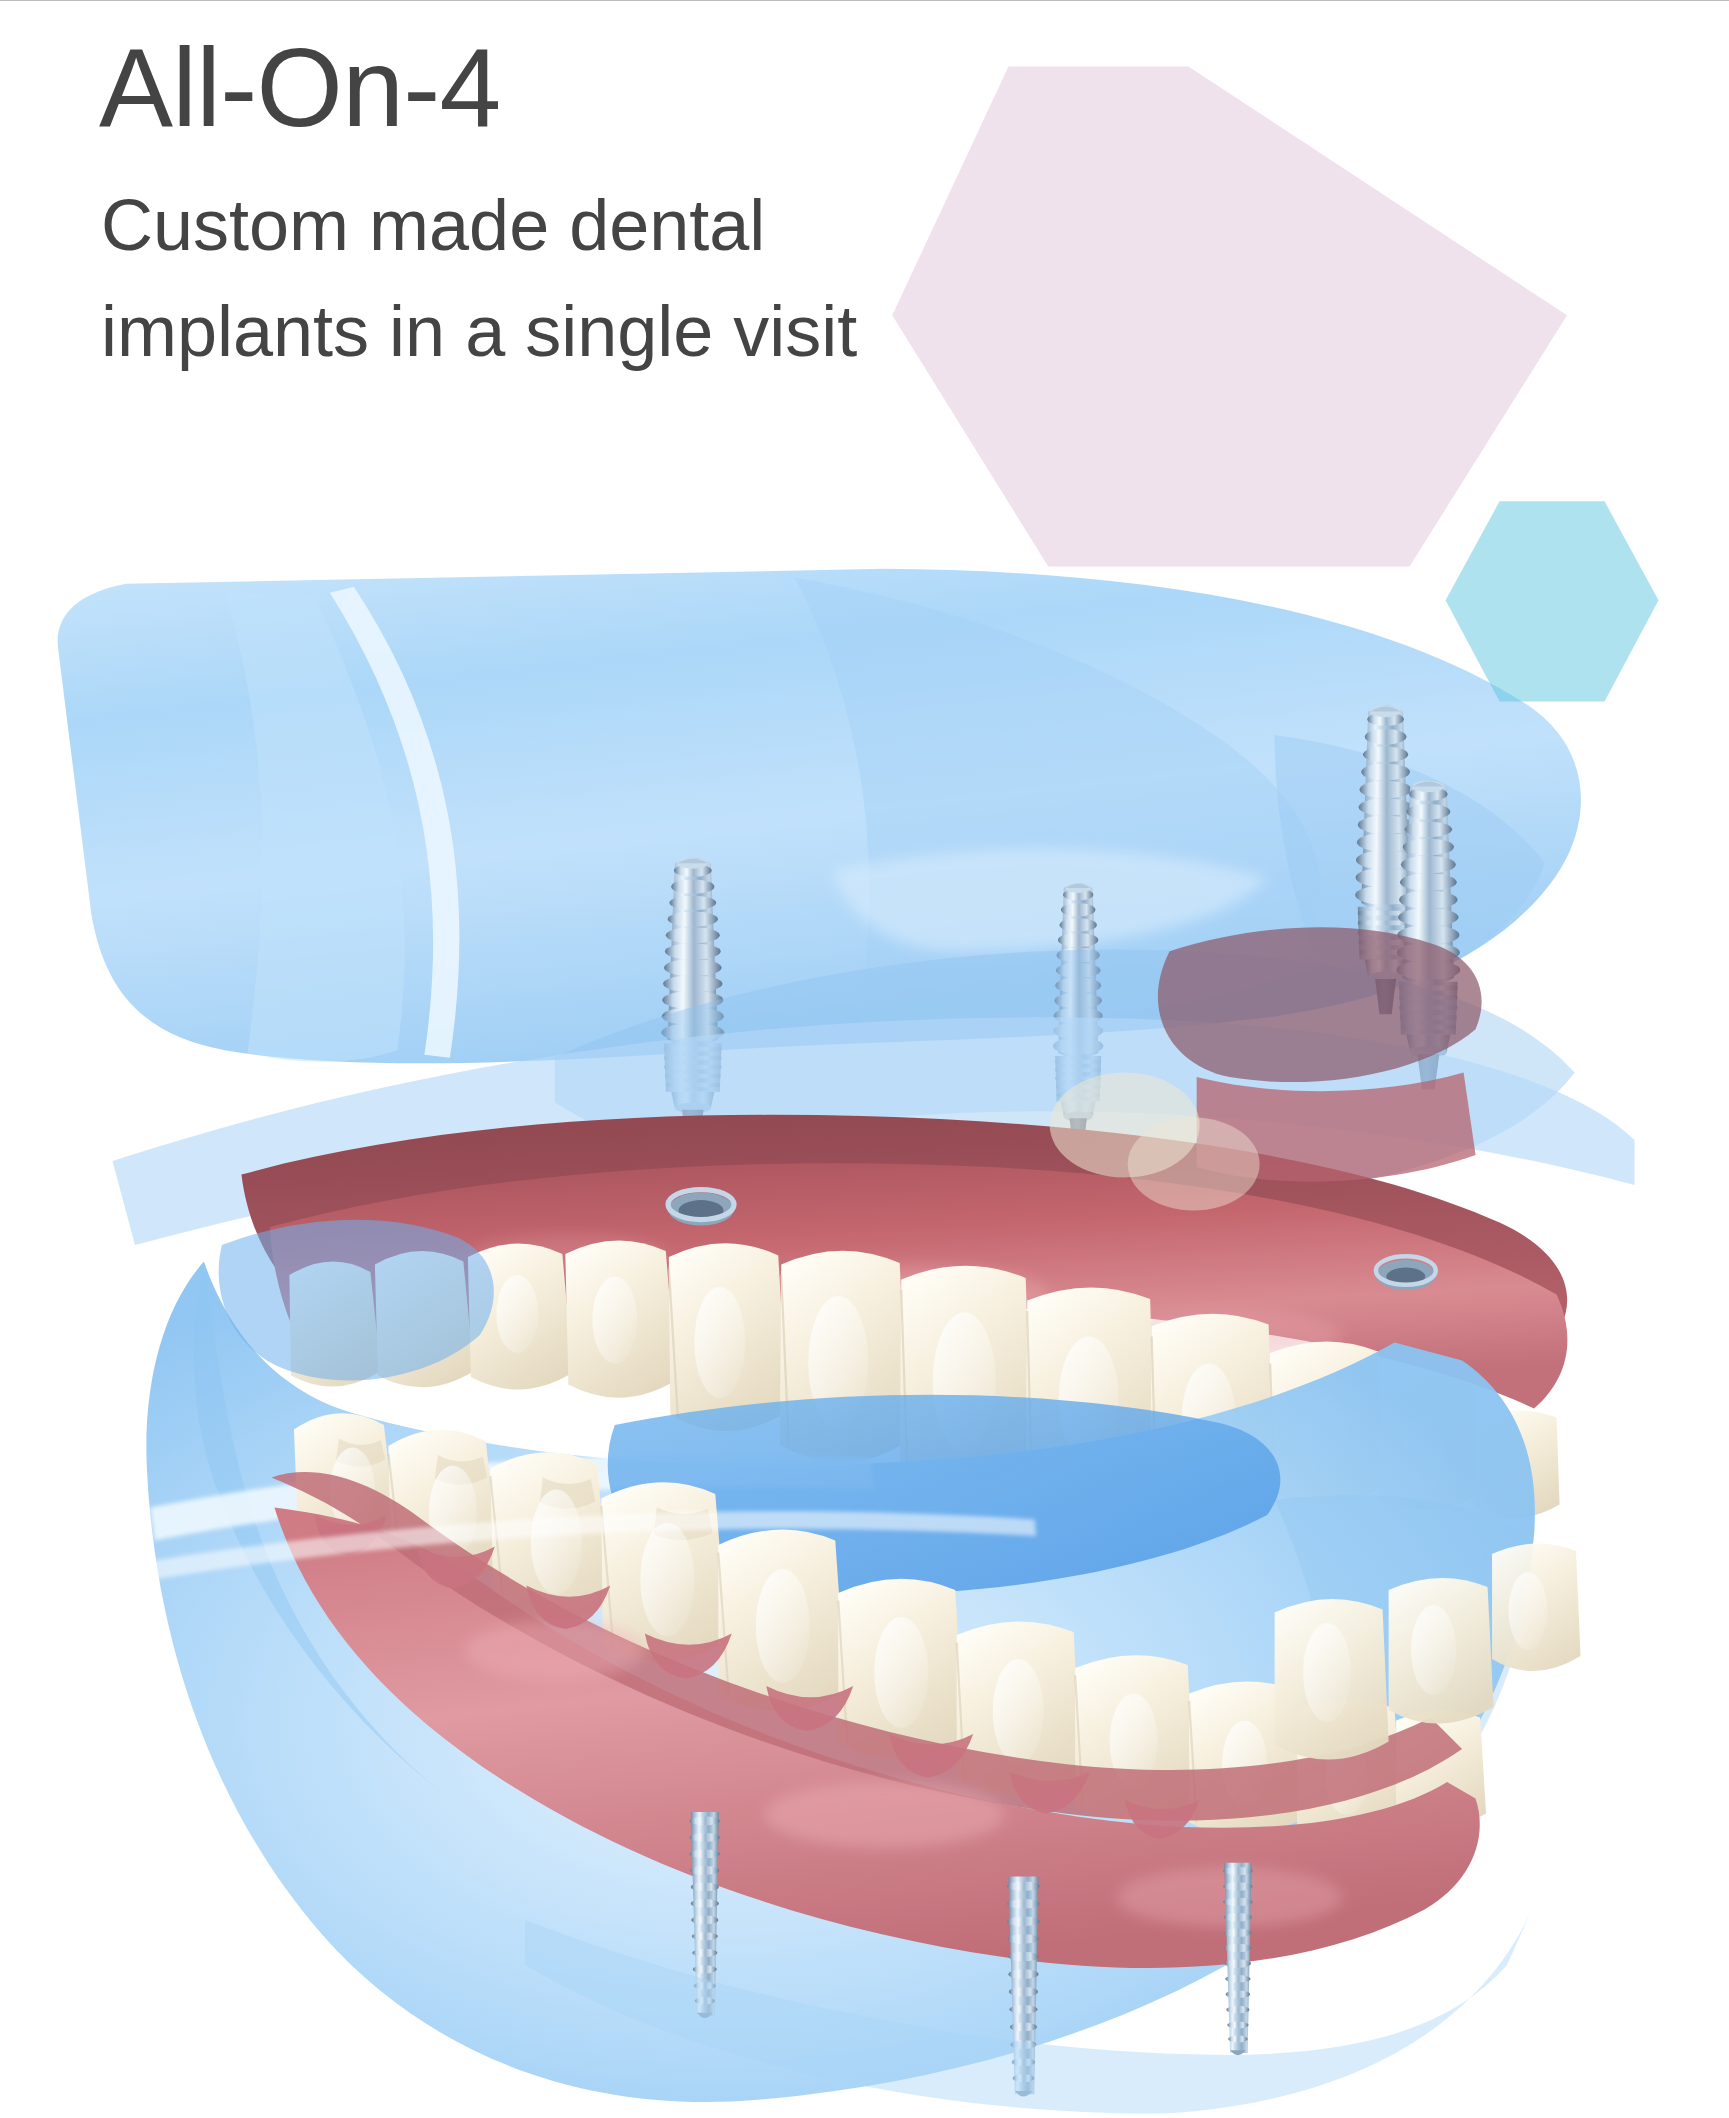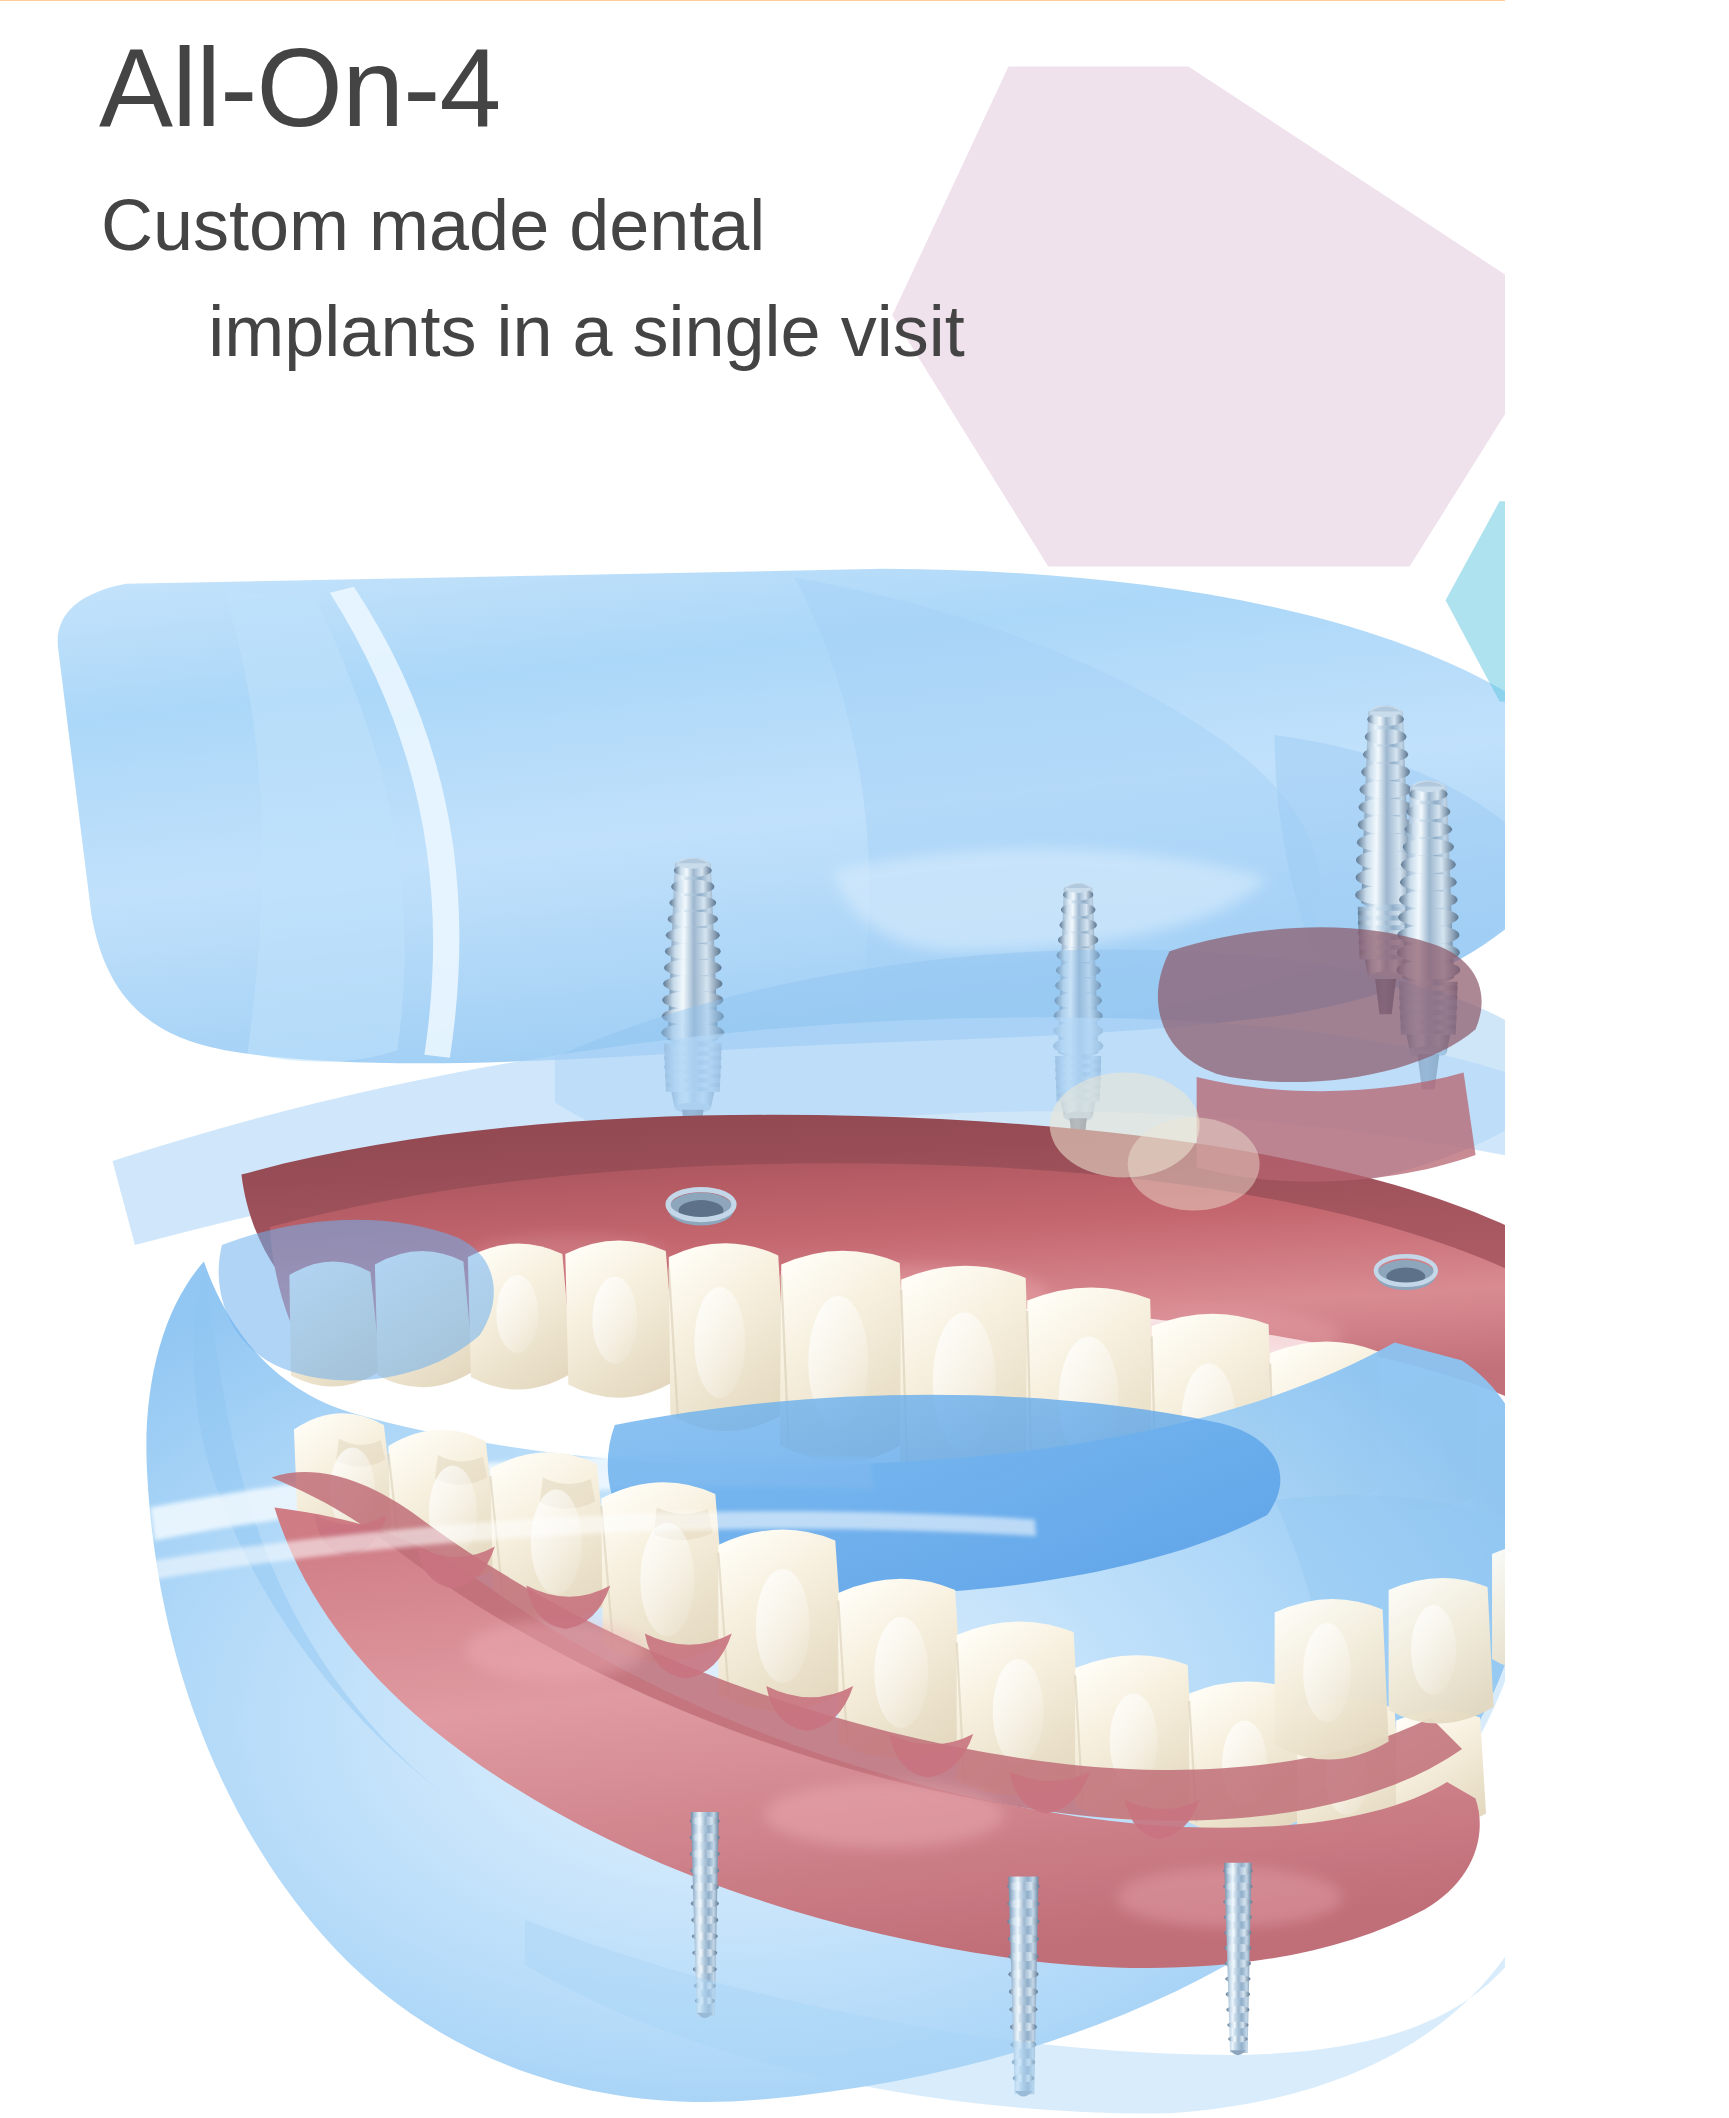--- a/index.html
+++ b/index.html
@@ -1,41 +1,41 @@
 <!DOCTYPE html>
 <html style="font-size:12px"><head>
 <meta charset="utf-8">
 <style>
   html,body{margin:0;padding:0;background:#fff;}
   body{
     width:1729px;height:2119px;position:relative;overflow:hidden;
     font-family:"Liberation Sans", sans-serif;
     background:#ffffff;
   }
-  #stage{position:absolute;inset:0;width:1505px;height:2119px;overflow:hidden;background:#fdba74;}
+  #stage{position:absolute;inset:0;width:1729px;height:2119px;overflow:hidden;background:#a3a3a3;}
   svg#art{position:absolute;left:0;top:0;width:1729px;height:2119px;display:block;}
 
   
   #headline{
     position:absolute; left:99px; top:33px; width:975px; z-index:40;
     pointer-events:none;
   }
   #title{
     font-size:111px; line-height:1.0; letter-spacing:-0.7px;
     color:#444444; font-weight:400; margin:0;
     font-family:"Liberation Sans", sans-serif;
     white-space:nowrap;
   }
   #sub1,#sub2{
     font-size:72px; line-height:1.0; color:#444444; font-weight:400;
     margin:2px; white-space:nowrap;
     font-family:"Liberation Sans", sans-serif;
   }
   #sub1{margin-top:45px;}
-  #sub2{margin-top:34px;text-align:center;}
+  #sub2{margin-top:34px;}
 </style>
 </head>
 <body>
 
 <div id="stage">
 
   <svg id="art" viewBox="0 0 2306 2825" xmlns="http://www.w3.org/2000/svg">
     <defs>
 
       <linearGradient id="gUpperBone" x1="0" y1="0" x2="0.35" y2="1">

